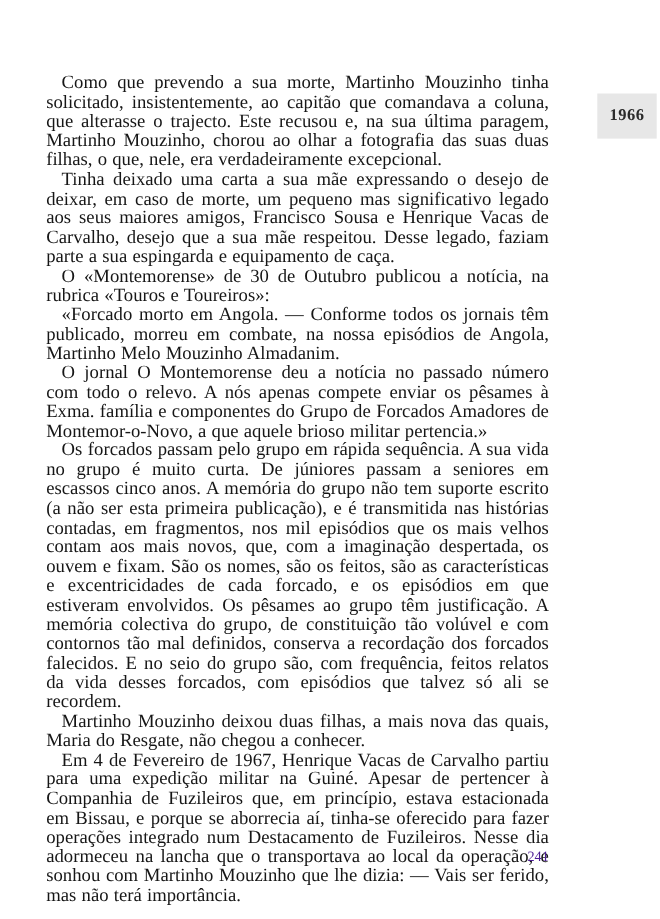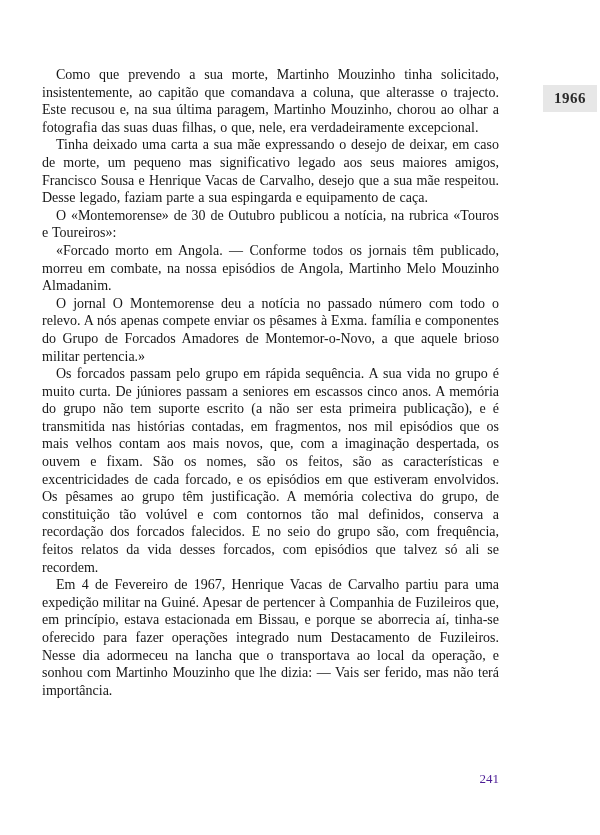--- a/index.html
+++ b/index.html
@@ -17,40 +17,40 @@
   .page {
     position: absolute;
     inset: 0;
     background: #ffffff;
   }
   .year-tab {
     position: absolute;
     left: 543px;
     top: 85px;
     width: 54px;
-    height: 27px;
+    height: 41px;
     background: #e7e7e7;
     display: flex;
     align-items: center;
     justify-content: center;
     font-size: 15px;
     font-weight: bold;
     color: #2b2b2b;
     letter-spacing: 0.5px;
   }
   .text-column {
     position: absolute;
     left: 42px;
     top: 66px;
     width: 457px;
     color: #161616;
   }
   .text-column p {
     margin: 0;
-    font-size: 14px;
+    font-size: 17px;
     line-height: 17.6px;
     text-align: justify;
     text-indent: 14px;
     hyphens: auto;
     -webkit-hyphens: auto;
     word-spacing: 0.5px;
   }
   .section + .section {
   }
   .page-number {
@@ -78,20 +78,21 @@
     </div>
 
     <div class="section">
       <p>O «Montemorense» de 30 de Outubro publicou a notícia, na rubrica «Touros e Toureiros»:</p>
       <p>«Forcado morto em Angola. — Conforme todos os jornais têm publicado, morreu em combate, na nossa episódios de Angola, Martinho Melo Mouzinho Almadanim.</p>
       <p>O jornal O Montemorense deu a notícia no passado número com todo o relevo. A nós apenas compete enviar os pêsames à Exma. família e componentes do Grupo de Forcados Amadores de Montemor-o-Novo, a que aquele brioso militar pertencia.»</p>
     </div>
 
     <div class="section">
       <p>Os forcados passam pelo grupo em rápida sequência. A sua vida no grupo é muito curta. De júniores passam a seniores em escassos cinco anos. A memória do grupo não tem suporte escrito (a não ser esta primeira publicação), e é transmitida nas histórias contadas, em fragmentos, nos mil episódios que os mais velhos contam aos mais novos, que, com a imaginação despertada, os ouvem e fixam. São os nomes, são os feitos, são as características e excentricidades de cada forcado, e os episódios em que estiveram envolvidos. Os pêsames ao grupo têm justificação. A memória colectiva do grupo, de constituição tão volúvel e com contornos tão mal definidos, conserva a recordação dos forcados falecidos. E no seio do grupo são, com frequência, feitos relatos da vida desses forcados, com episódios que talvez só ali se recordem.</p>
+      <p>Martinho Mouzinho deixou duas filhas, a mais nova das quais, Maria do Resgate, não chegou a conhecer.</p>
     </div>
 
     <div class="section">
       <p>Em 4 de Fevereiro de 1967, Henrique Vacas de Carvalho partiu para uma expedição militar na Guiné. Apesar de pertencer à Companhia de Fuzileiros que, em princípio, estava estacionada em Bissau, e porque se aborrecia aí, tinha-se oferecido para fazer operações integrado num Destacamento de Fuzileiros. Nesse dia adormeceu na lancha que o transportava ao local da operação, e sonhou com Martinho Mouzinho que lhe dizia: — Vais ser ferido, mas não terá importância.</p>
     </div>
 
   </div>
 
   <div class="page-number">241</div>
 

